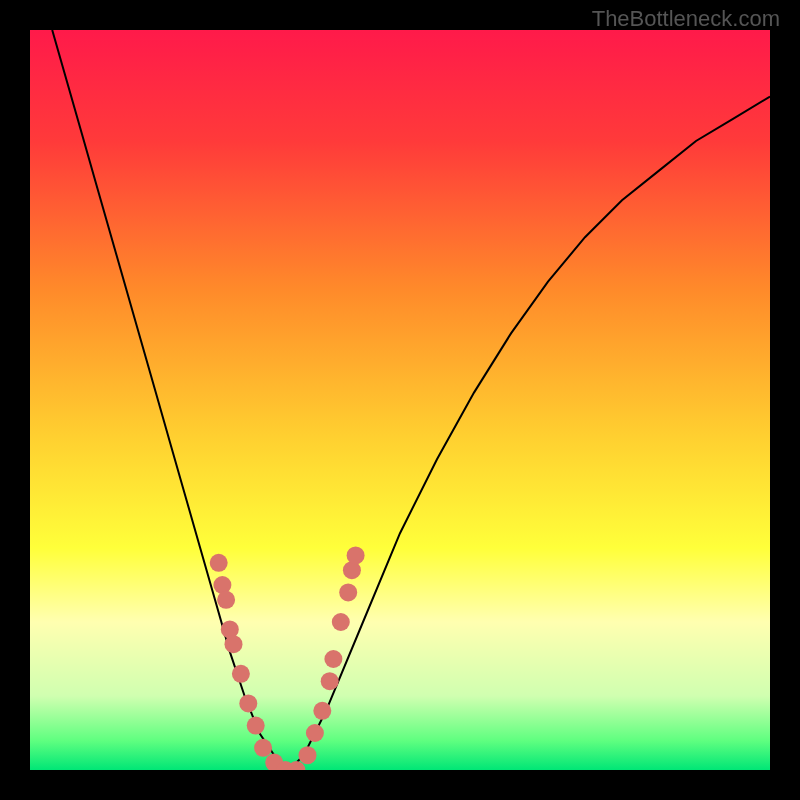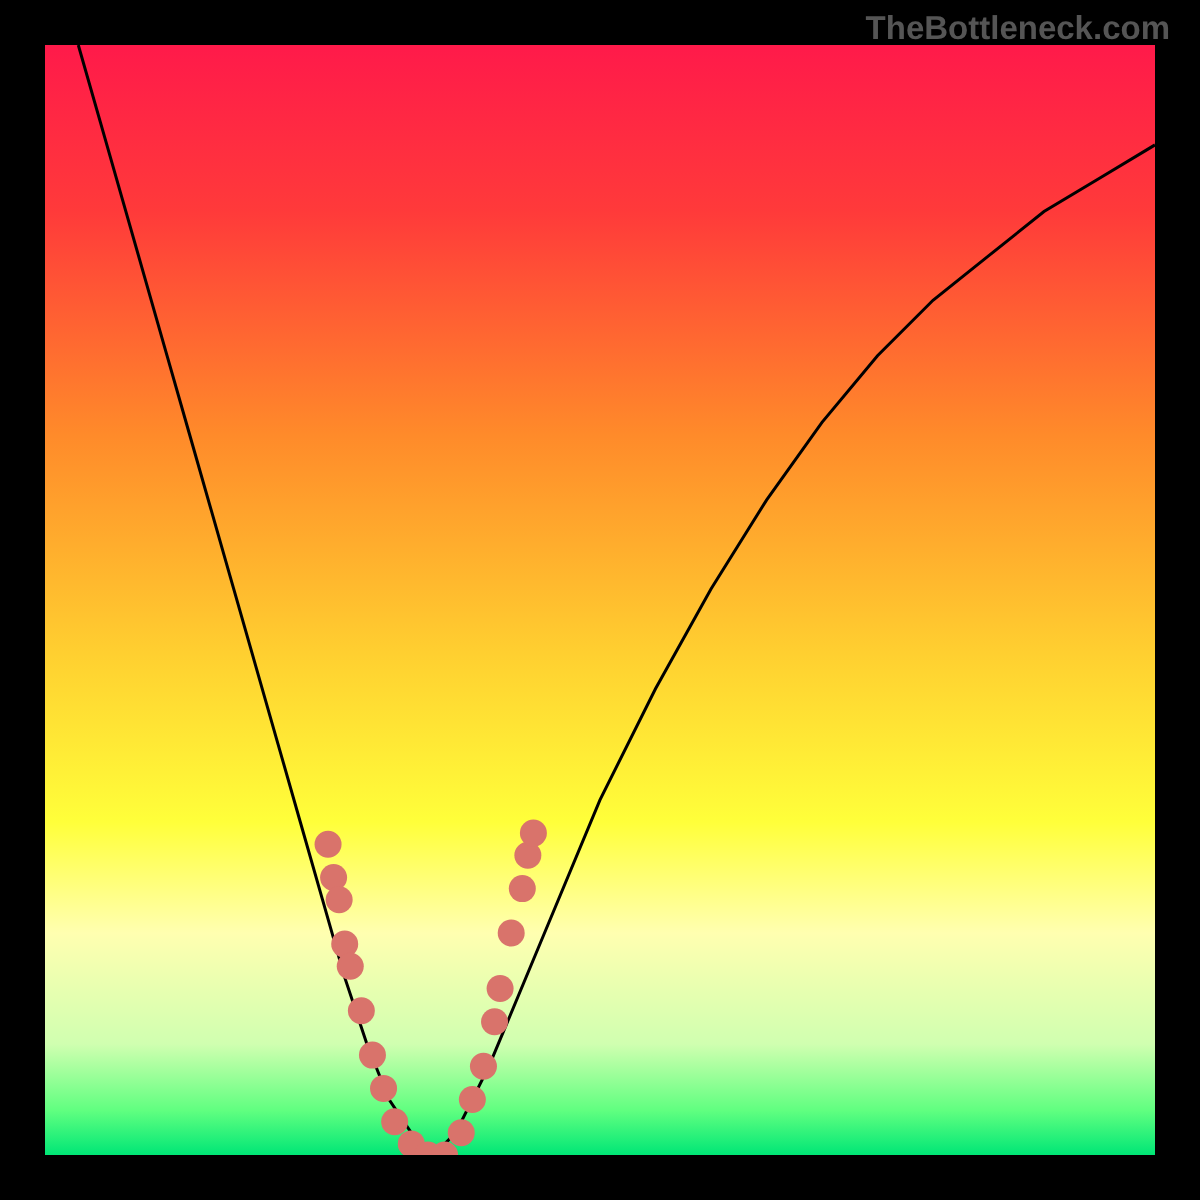--- a/index.html
+++ b/index.html
@@ -10,21 +10,21 @@
     background: #000;
     position: relative;
     font-family: Arial, sans-serif;
   }
   .watermark {
     position: absolute;
     top: 6px;
     right: 20px;
     color: #555;
     font-size: 22px;
-    font-weight: 700;
+    font-weight: 400;
     z-index: 10;
   }
   .plot-area {
     position: absolute;
     top: 30px;
     left: 30px;
     width: 740px;
     height: 740px;
     overflow: hidden;
   }

